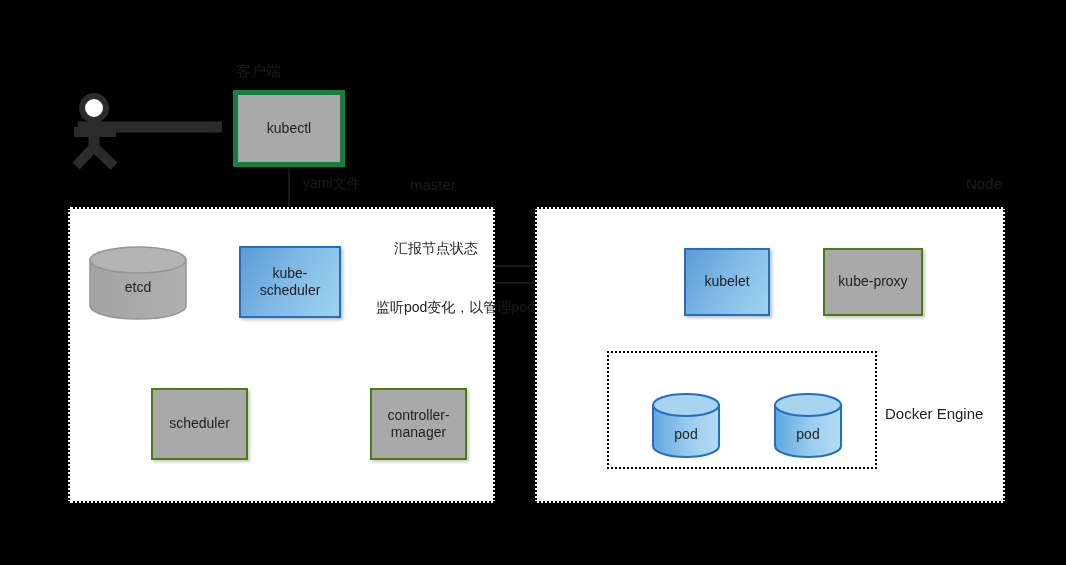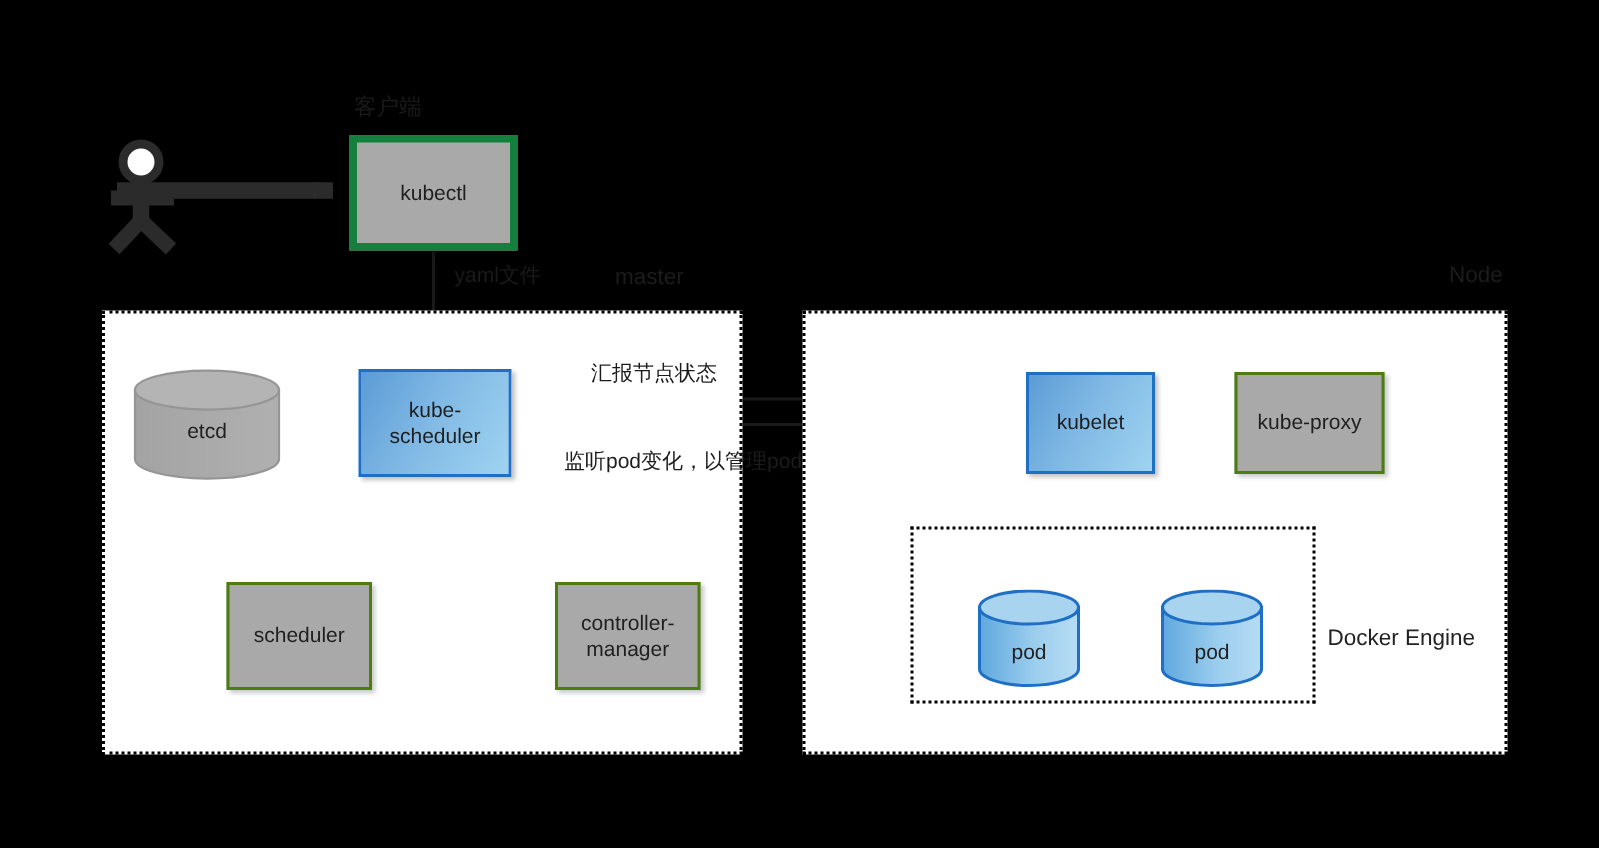--- a/index.html
+++ b/index.html
@@ -97,21 +97,20 @@
     position: absolute;
     font-size: 15px;
     color: #1a1a1a;
     white-space: nowrap;
   }
   .docker-label {
     position: absolute;
     font-size: 15px;
     color: #222222;
     white-space: nowrap;
-    margin-top: 12px;
   }
   
   .actor {
     position: absolute;
   }
 </style>
 </head>
 <body>
 
 <div id="canvas">

